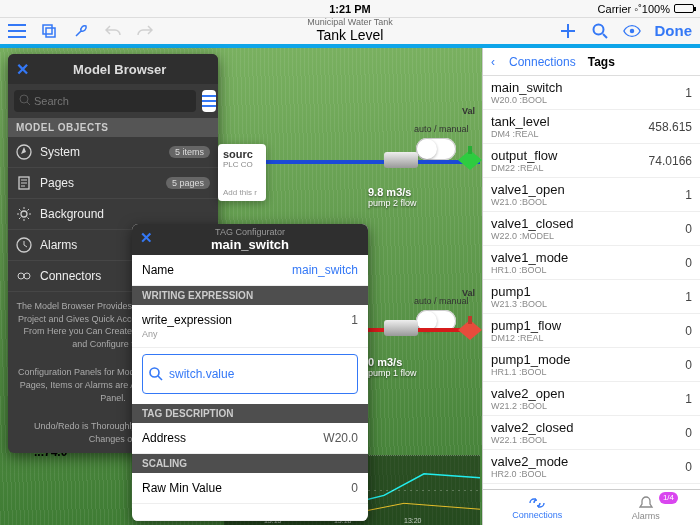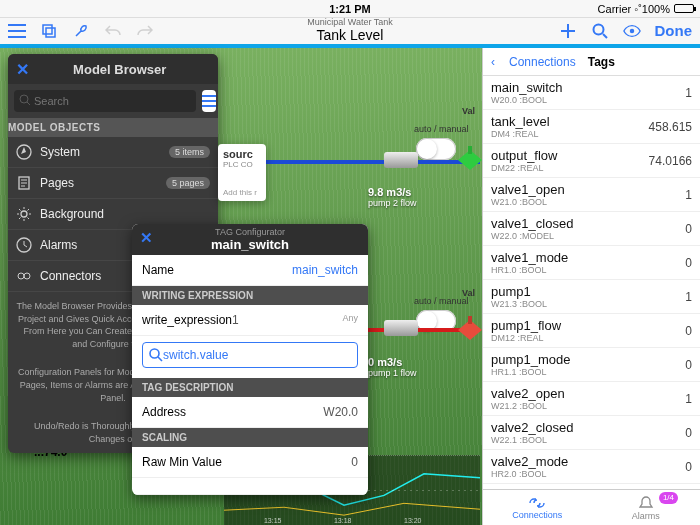--- a/index.html
+++ b/index.html
@@ -36,37 +36,37 @@
 .bt .badge{position:absolute;top:2px;right:22px;background:#d946ef;color:#fff;font-size:8px;border-radius:8px;padding:0 4px;line-height:12px}
 .browser{position:absolute;top:54px;left:8px;width:210px;background:#3a3a3a;border-radius:6px;box-shadow:0 4px 14px rgba(0,0,0,.5);color:#ddd;font-size:12px}
 .browser .hdr{display:flex;align-items:center;height:30px;padding:0 8px;background:#2f2f2f;border-radius:6px 6px 0 0}
 .browser .hdr .x{color:#3478f6;font-size:16px;font-weight:700}
 .browser .hdr .ttl{flex:1;text-align:center;font-weight:600;font-size:13px}
 .browser .srch{display:flex;align-items:center;padding:6px;gap:6px}
 .browser .srch input{flex:1;background:#2a2a2a;border:none;border-radius:4px;height:22px;padding:0 20px;color:#aaa;font-size:11px}
 .srch-wrap{position:relative;flex:1}
 .srch-wrap .mag{position:absolute;left:5px;top:4px;opacity:.5}
 .browser .srch .ham{width:26px;height:22px;background:#fff;border-radius:4px;display:flex;align-items:center;justify-content:center;color:#3478f6}
-.sect-h{background:#555;color:#ccc;font-size:10px;font-weight:600;padding:4px 0;letter-spacing:.5px}
+.sect-h{background:#555;color:#ccc;font-size:10px;font-weight:600;padding:4px 8px;letter-spacing:.5px}
 .row{display:flex;align-items:center;gap:8px;padding:7px 8px;border-bottom:1px solid #464646;color:#eee}
 .row .lbl{flex:1}
 .row .pill{background:#666;color:#ddd;font-size:9px;border-radius:8px;padding:1px 6px}
 .browser .desc{font-size:9px;color:#aaa;text-align:center;padding:8px;line-height:1.4}
 .configurator{position:absolute;top:224px;left:132px;width:236px;background:#fff;border-radius:6px;box-shadow:0 4px 14px rgba(0,0,0,.5);font-size:12px;overflow:hidden}
 .cfg-hdr{background:#2f2f2f;color:#ddd;text-align:center;padding:3px 6px;position:relative}
 .cfg-hdr .x{position:absolute;left:8px;top:5px;color:#3478f6;font-weight:700;font-size:15px}
 .cfg-hdr .sub{font-size:9px;color:#999}
 .cfg-hdr .main{font-size:13px;font-weight:600;color:#fff}
 .cfg-row{display:flex;justify-content:space-between;align-items:center;padding:8px 10px;border-bottom:1px solid #eee}
 .cfg-row .k{color:#000}
 .cfg-row .v{color:#3478f6}
 .cfg-row .v.grey{color:#555}
 .cfg-sect{background:#4e4e4e;color:#ccc;font-size:10px;font-weight:600;padding:4px 10px}
 .we-sub{font-size:9px;color:#9a9a9a}
-.we-input{display:flex;align-items:center;margin:6px 10px 10px;padding:5px 6px;border:1px solid #3478f6;border-radius:4px}
+.we-input{display:flex;align-items:center;gap:6px;margin:6px 10px 10px;padding:12px 6px;border:1px solid #3478f6;border-radius:4px}
 .we-input input{border:none;flex:1;font-size:12px;color:#3478f6;outline:none}
 .src-pop{position:absolute;top:144px;left:218px;width:48px;background:#fff;border-radius:4px;box-shadow:0 2px 8px rgba(0,0,0,.3);font-size:9px;padding:4px 5px;color:#333}
 .src-pop .t{font-weight:600;font-size:11px}
 .src-pop .s{color:#888;font-size:8px}
 .src-pop .d{color:#999;font-size:8px;margin-top:19px}
 .toggle{width:40px;height:22px;background:#fff;border-radius:11px;position:relative;box-shadow:inset 0 0 0 1px #ccc}
 .toggle .knob{width:20px;height:20px;background:#fff;border-radius:50%;position:absolute;top:1px;left:1px;box-shadow:0 1px 3px rgba(0,0,0,.3)}
 .scene-label{position:absolute;font-size:9px;color:#fff;text-shadow:0 1px 2px rgba(0,0,0,.6)}
 .valve{position:absolute;width:20px;height:20px}
 svg{display:block}
@@ -385,21 +385,21 @@
   <div class="cfg-hdr">
     <span class="x">✕</span>
     <div class="sub">TAG Configurator</div>
     <div class="main">main_switch</div>
   </div>
   <div class="cfg-row">
     <span class="k">Name</span>
     <span class="v">main_switch</span>
   </div>
   <div class="cfg-sect">WRITING EXPRESSION</div>
-  <div class="cfg-row" style="flex-direction:row;align-items:stretch;gap:2px">
+  <div class="cfg-row" style="flex-direction:column;align-items:stretch;gap:2px">
     <div style="display:flex;justify-content:space-between">
       <span class="k">write_expression</span>
       <span class="v grey">1</span>
     </div>
     <span class="we-sub">Any</span>
   </div>
   <div class="we-input">
     <svg width="14" height="14" viewBox="0 0 14 14">
         <circle cx="5.5" cy="5.5" r="4.5" fill="none" stroke="#3478f6" stroke-width="1.6"></circle>
         <path d="M9 9l4 4" stroke="#3478f6" stroke-width="1.6"></path>

